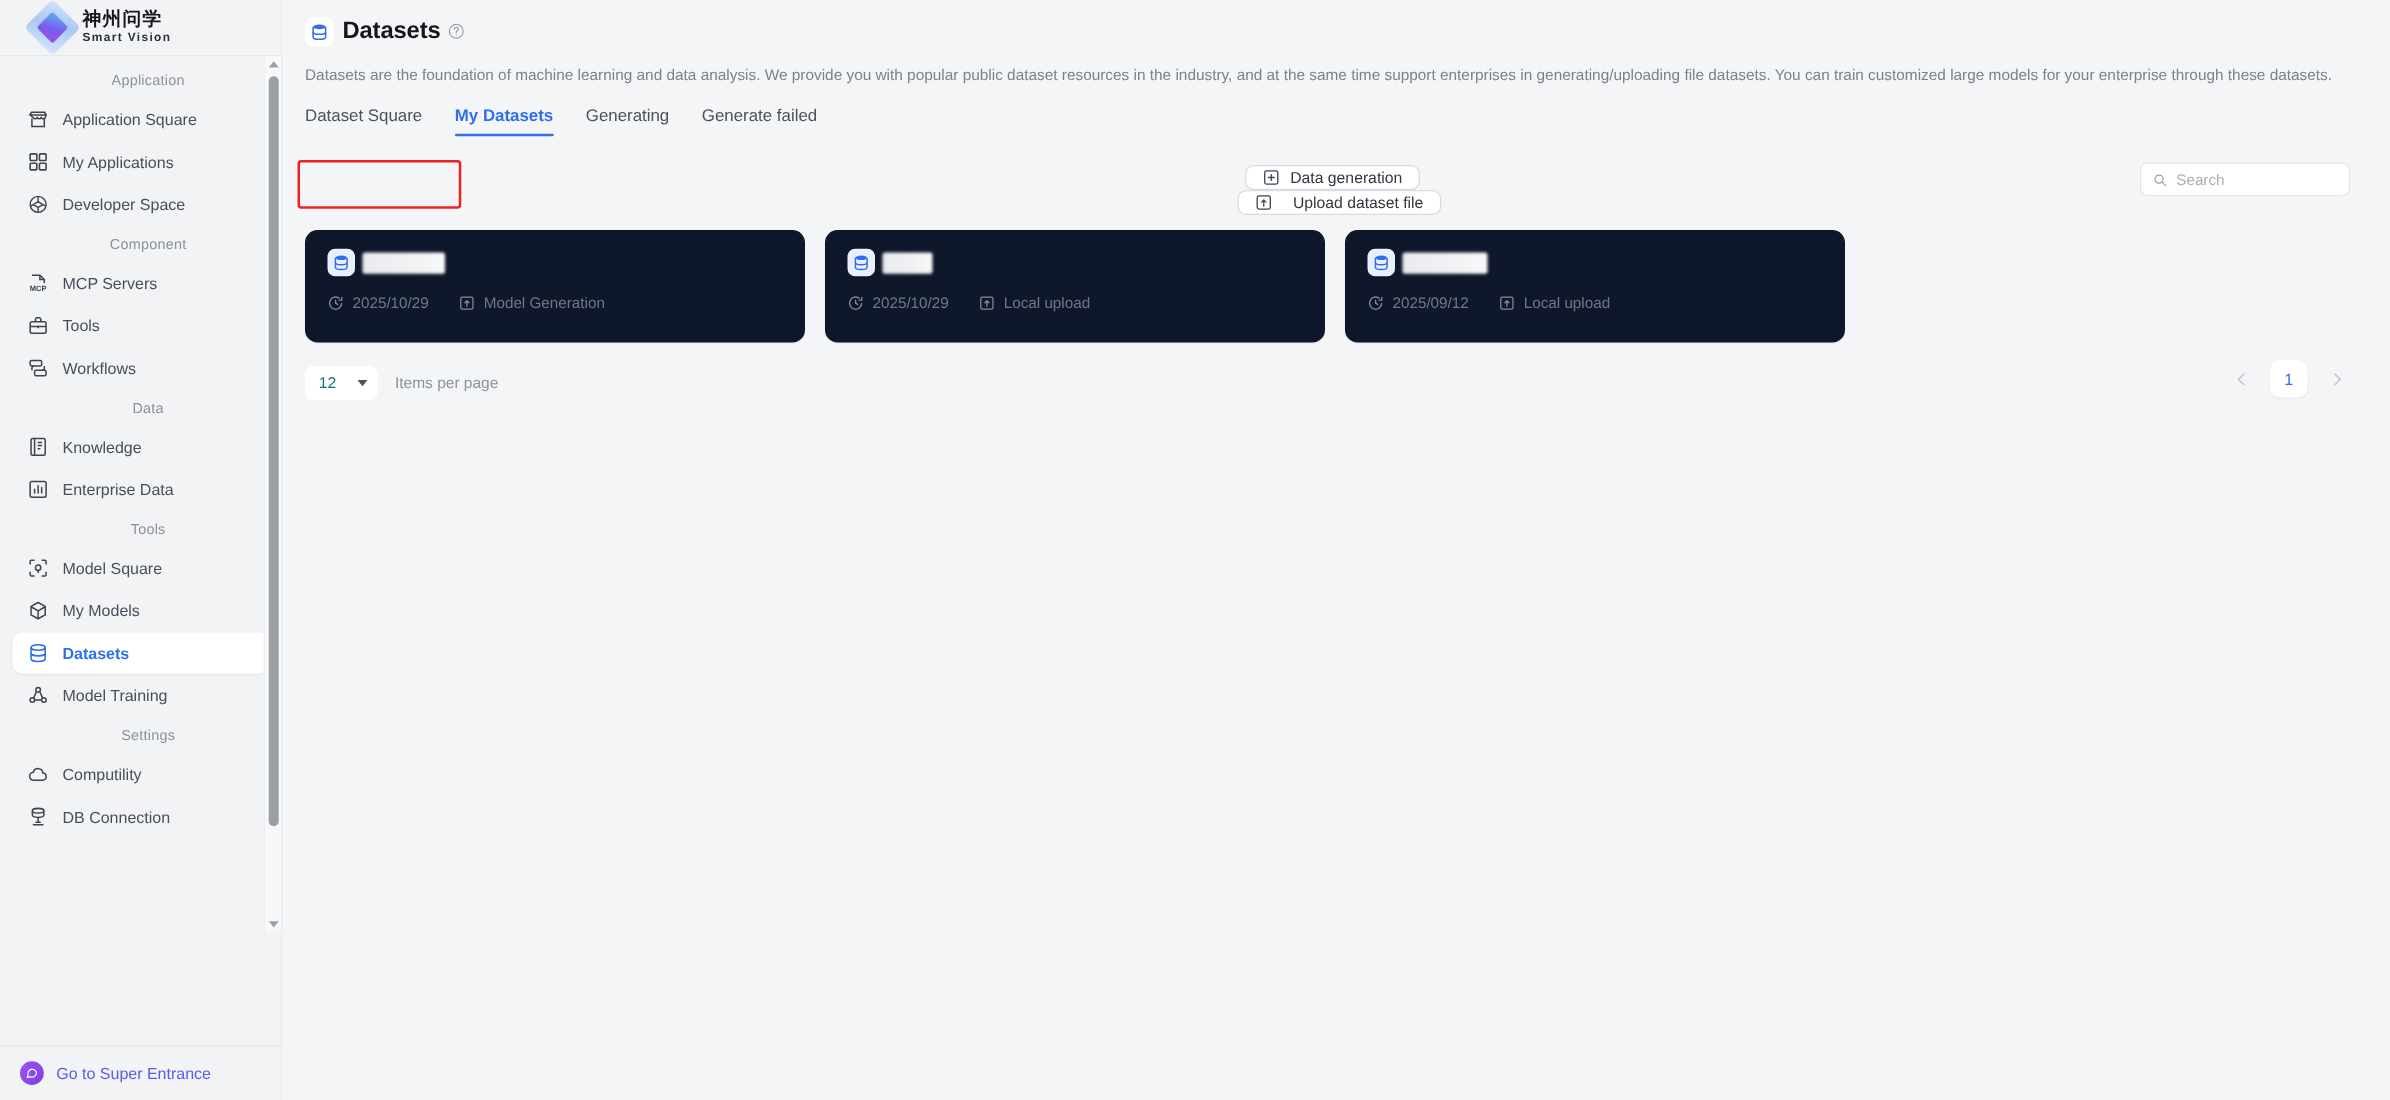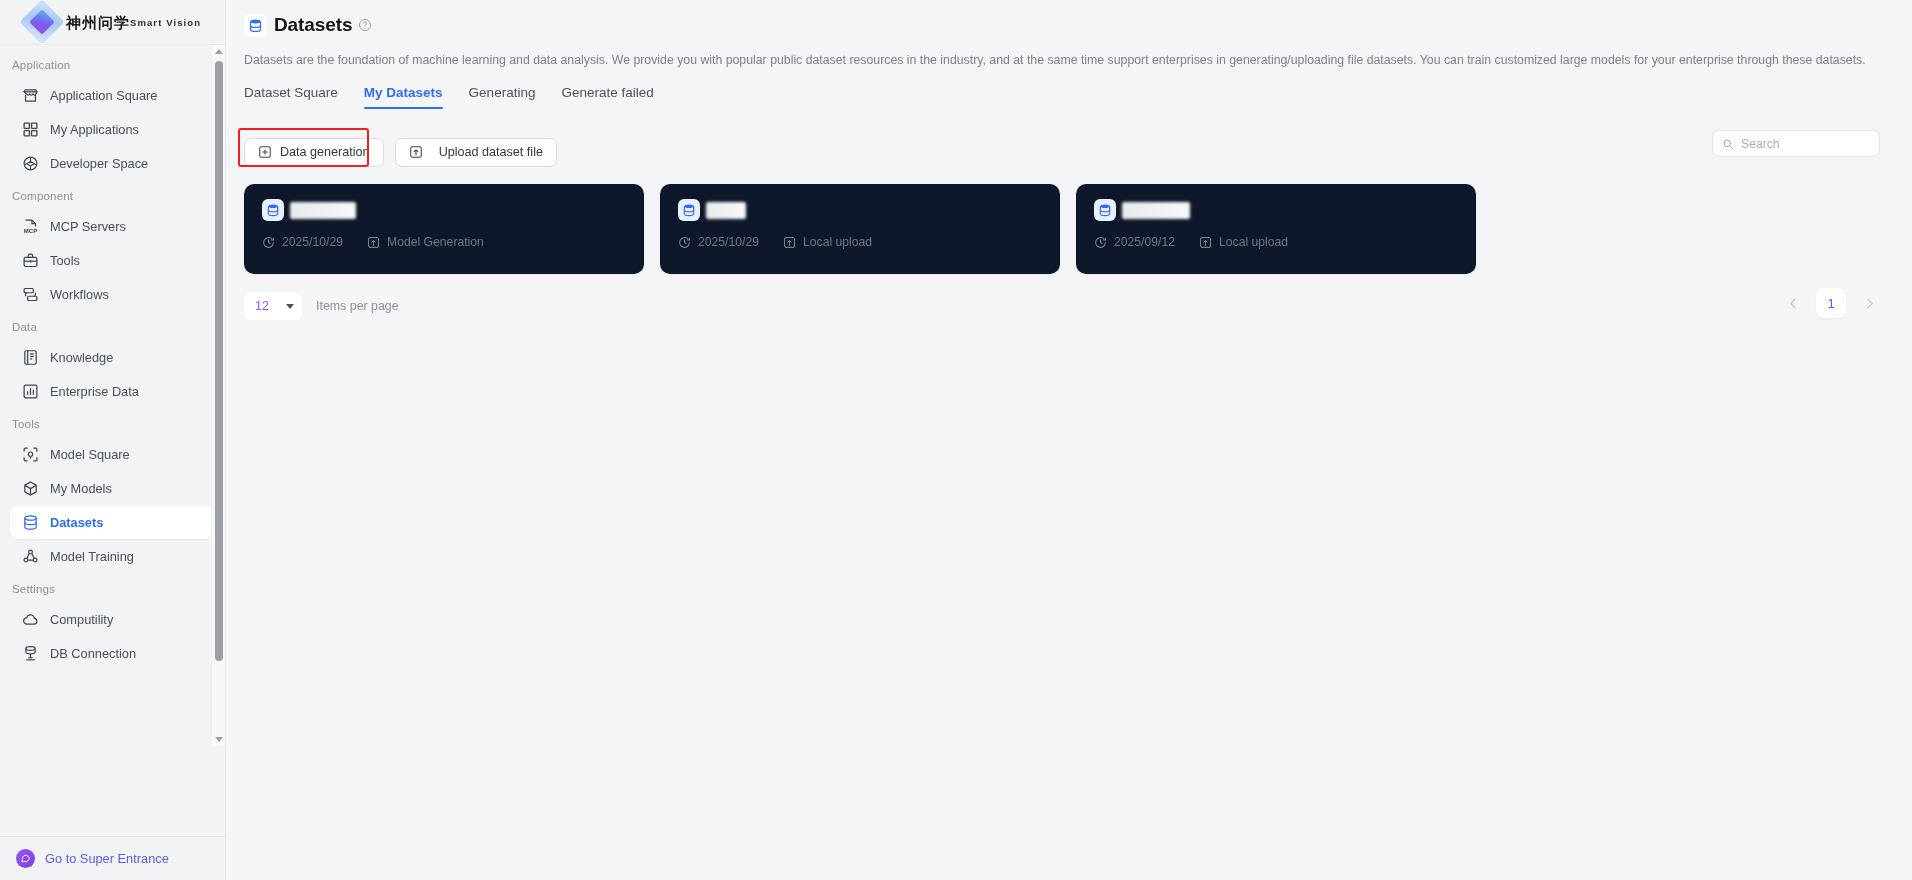--- a/index.html
+++ b/index.html
@@ -35,38 +35,38 @@
   .logo-mark .d-outer {
     position: absolute; left: 2px; top: 2px; width: 32px; height: 32px;
     background: linear-gradient(150deg, #cfe3fb 0%, #a9c8f5 45%, #d9e8fd 100%);
     transform: rotate(45deg); border-radius: 4px;
   }
   .logo-mark .d-inner {
     position: absolute; left: 9px; top: 9px; width: 18px; height: 18px;
     background: linear-gradient(150deg, #5ab4f0 0%, #7b5cf0 55%, #9b4fe0 100%);
     transform: rotate(45deg); border-radius: 2px;
   }
-  .logo-text { display: flex; line-height: 1; }
+  .logo-text { display: flex; flex-direction: column; line-height: 1; }
   .logo-cn {
     font-size: 15px; font-weight: 700; color: #16181d; letter-spacing: 1px;
   }
   .logo-en {
     font-size: 9.5px; font-weight: 700; color: #2b2f36;
     letter-spacing: 1.1px; margin-top: 3px;
   }
 
   .nav-scroll {
     flex: 1 1 auto;
     overflow: hidden;
     padding-top: 14px;
     position: relative;
   }
   .nav-group-label {
     font-size: 11.5px; color: #8b9199; font-weight: 400;
-    padding: 0 0 7px 12px; letter-spacing: .2px;
+    padding: 0 0 7px 12px; letter-spacing: .2px; text-align: center;
   }
   .nav-group { margin-bottom: 10px; }
   .nav-item {
     display: flex; align-items: center;
     height: 33px; margin: 1px 10px 1px 10px;
     padding-left: 12px;
     border-radius: 8px;
     color: #464f5b; font-size: 12.8px;
     cursor: pointer;
     white-space: nowrap;
@@ -166,21 +166,21 @@
     padding-bottom: 9px; position: relative; white-space: nowrap;
   }
   .tab.active { color: #2f6fed; font-weight: 700; }
   .tab.active::after {
     content: ""; position: absolute; left: 0; right: 0; bottom: 0;
     height: 2.5px; background: #2f6fed; border-radius: 2px;
   }
 
   .toolbar {
     margin-top: 13px; padding-left: 18px;
-    display: flex; align-items: center; position: relative; height: 40px;
+    display: flex; align-items: center; position: relative; height: 40px; flex-direction: column;
   }
   .btn-highlight {
     position: absolute; left: 12px; top: -4px;
     width: 131px; height: 39px;
     border: 2.5px solid #ef2020; border-radius: 3px;
     pointer-events: none;
   }
   .btn {
     display: inline-flex; align-items: center; gap: 8px;
     height: 29px; padding: 0 13px;
@@ -239,21 +239,21 @@
   .meta-item .ic { width: 13px; height: 13px; margin-right: 7px; color: #868e99; flex:0 0 13px;}
   .meta-item .ic svg { width: 13px; height: 13px; display: block; }
 
   .pager {
     margin-top: 17px; padding-left: 18px;
     display: flex; align-items: center; position: relative; height: 30px;
   }
   .per-page-select {
     width: 58px; height: 27px; background: #ffffff; border-radius: 6px;
     display: flex; align-items: center; justify-content: space-between;
-    padding: 0 8px 0 11px; font-size: 12.6px; color: #8b5cf6; cursor: pointer;
+    padding: 0 8px 0 11px; font-size: 12.6px; color: #0f766e; cursor: pointer;
   }
   .caret { width: 0; height: 0;
     border-left: 4.5px solid transparent; border-right: 4.5px solid transparent;
     border-top: 5.5px solid #4c535c; }
   .per-page-label { font-size: 12.4px; color: #8b929b; margin-left: 14px; }
 
   .pager-right {
     position: absolute; right: 8px; top: -3px;
     display: flex; align-items: center; gap: 12px;
   }

